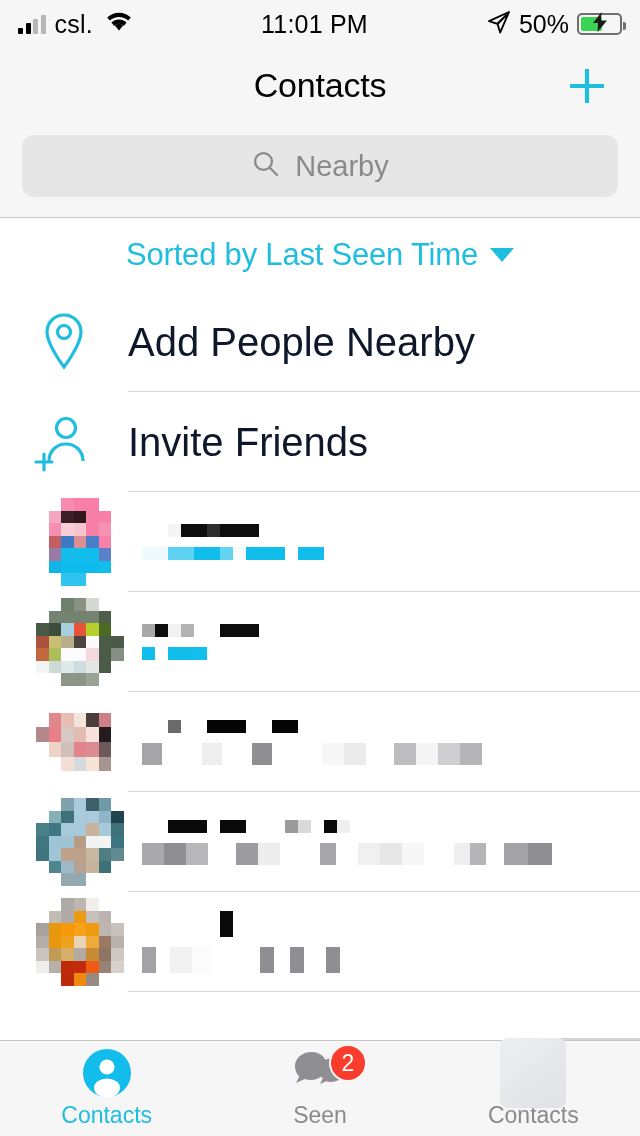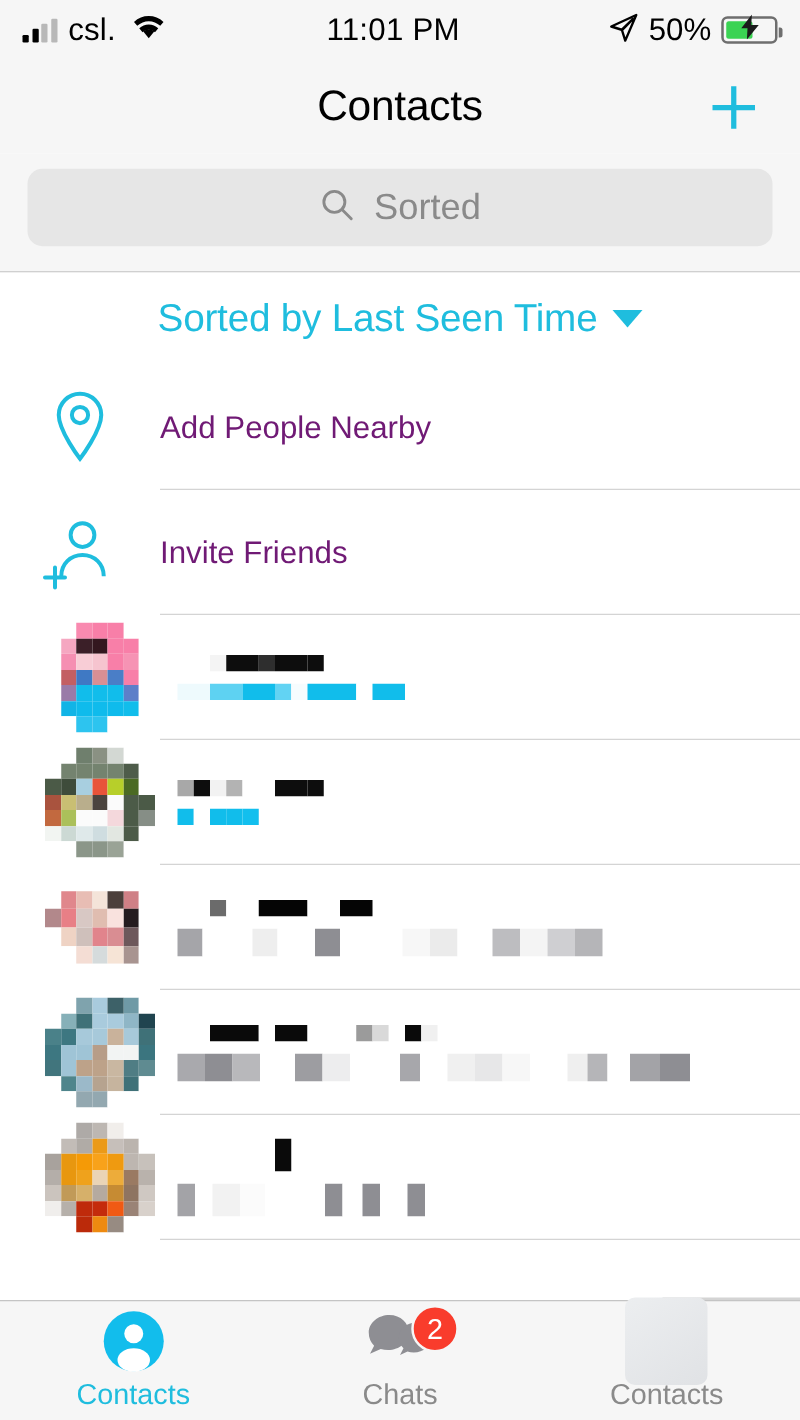--- a/index.html
+++ b/index.html
@@ -84,21 +84,21 @@
   }
 
   
   .action-row{
     height:100px; display:flex; align-items:center; cursor:pointer; background:#fff;
     position:relative;
   }
   .action-icon{
     width:128px; min-width:128px; display:flex; align-items:center; justify-content:center;
   }
-  .action-label{ font-size:25px; color:#701a75; }
+  .action-label{ font-size:40px; color:#0f172a; }
   .row-sep{
     position:absolute; left:128px; right:0; bottom:0; height:1px; background:#d4d4d4;
   }
 
   
   .contact-row{
     height:100px; display:flex; align-items:center; background:#fff;
     position:relative; cursor:pointer;
   }
   .avatar{
@@ -190,21 +190,21 @@
 </div>
 
 <div class="search-wrap">
   <div class="search-box">
     <span>
       <svg width="30" height="30" viewBox="0 0 30 30">
         <circle cx="12.5" cy="12.5" r="8.4" fill="none" stroke="#8a8a8a" stroke-width="2.3"></circle>
         <path d="M18.8 18.8L26 26" stroke="#8a8a8a" stroke-width="2.3" stroke-linecap="round"></path>
       </svg>
     </span>
-    <span class="search-ph">Sorted</span>
+    <span class="search-ph">Nearby</span>
   </div>
 </div>
 
 <div class="sort-row">
   <span class="sort-label">Sorted by Last Seen Time</span>
   <span class="caret"></span>
 </div>
 
 <div class="action-row">
   <div class="action-icon">
@@ -625,21 +625,21 @@
   </div>
 
   <div class="tab tab-idle">
     <div class="tab-ico">
       <svg width="62" height="50" viewBox="0 0 62 50">
         <path d="M38 10c0 7.7-7.4 14-16.5 14-2.1 0-4.1-.3-5.9-.9L7 27l3.3-6.4C7.6 18.1 6 14.3 6 10 6 2.3 13.4-4 22.5-4S38 2.3 38 10z" transform="translate(0,8)" fill="#8e8e93"></path>
         <path d="M56 22c0 6.6-6.3 12-14 12-1.8 0-3.5-.3-5-.8L31 36l2.8-5.4C31.5 28.5 30 25.4 30 22c0-6.6 6.3-12 14-12s12 5.4 12 12z" fill="#8e8e93"></path>
       </svg>
       <span class="badge">2</span>
     </div>
-    <div class="tab-label">Chats</div>
+    <div class="tab-label">Seen</div>
   </div>
 
   <div class="tab tab-idle">
     <div class="tab-ico">
       <span class="settings-blank"></span>
     </div>
     <div class="tab-label">Contacts</div>
   </div>
 
 </div>

